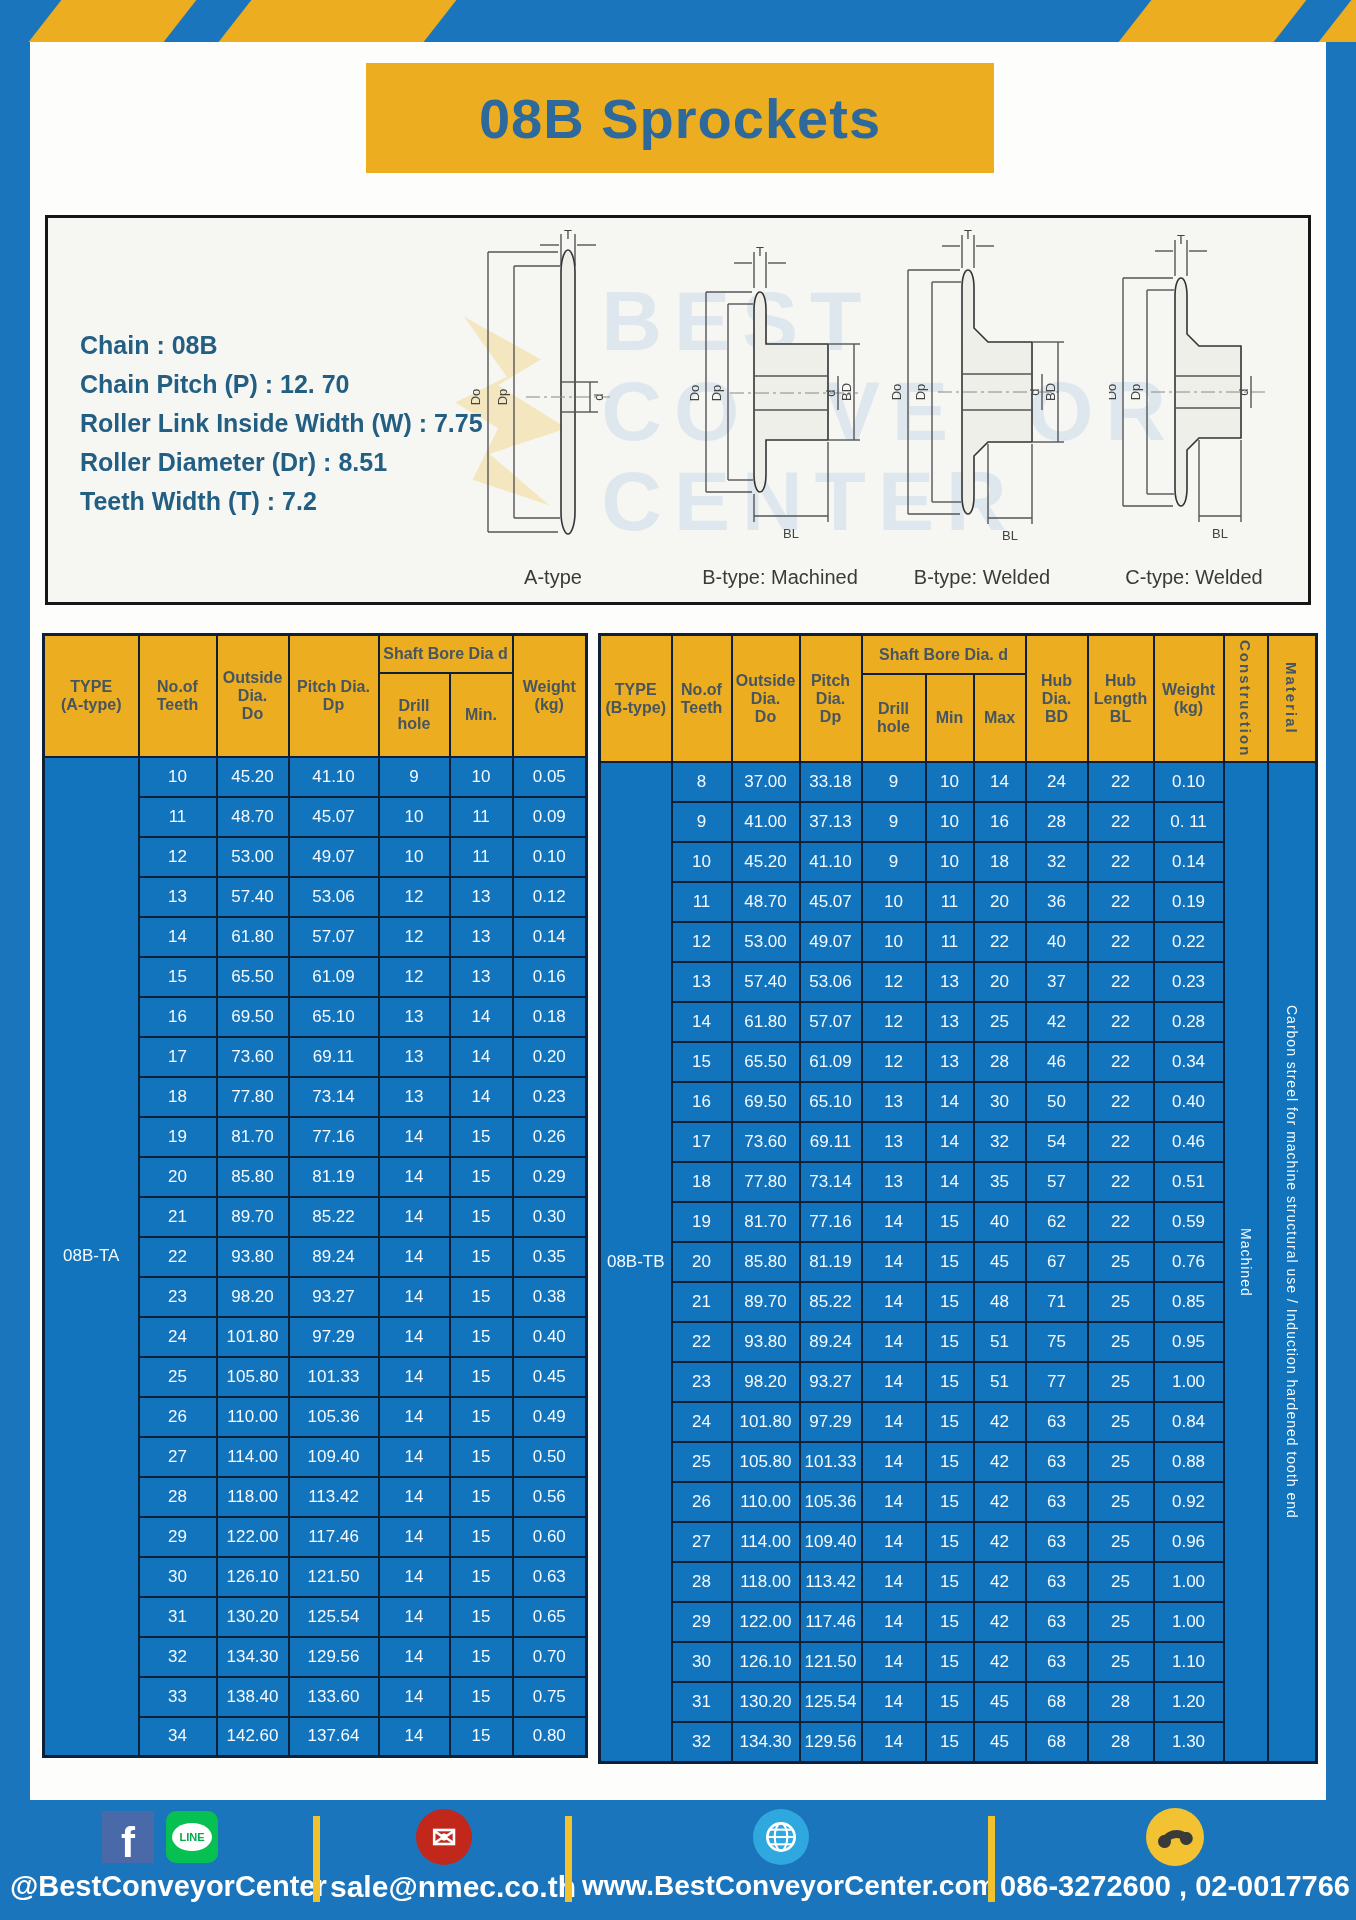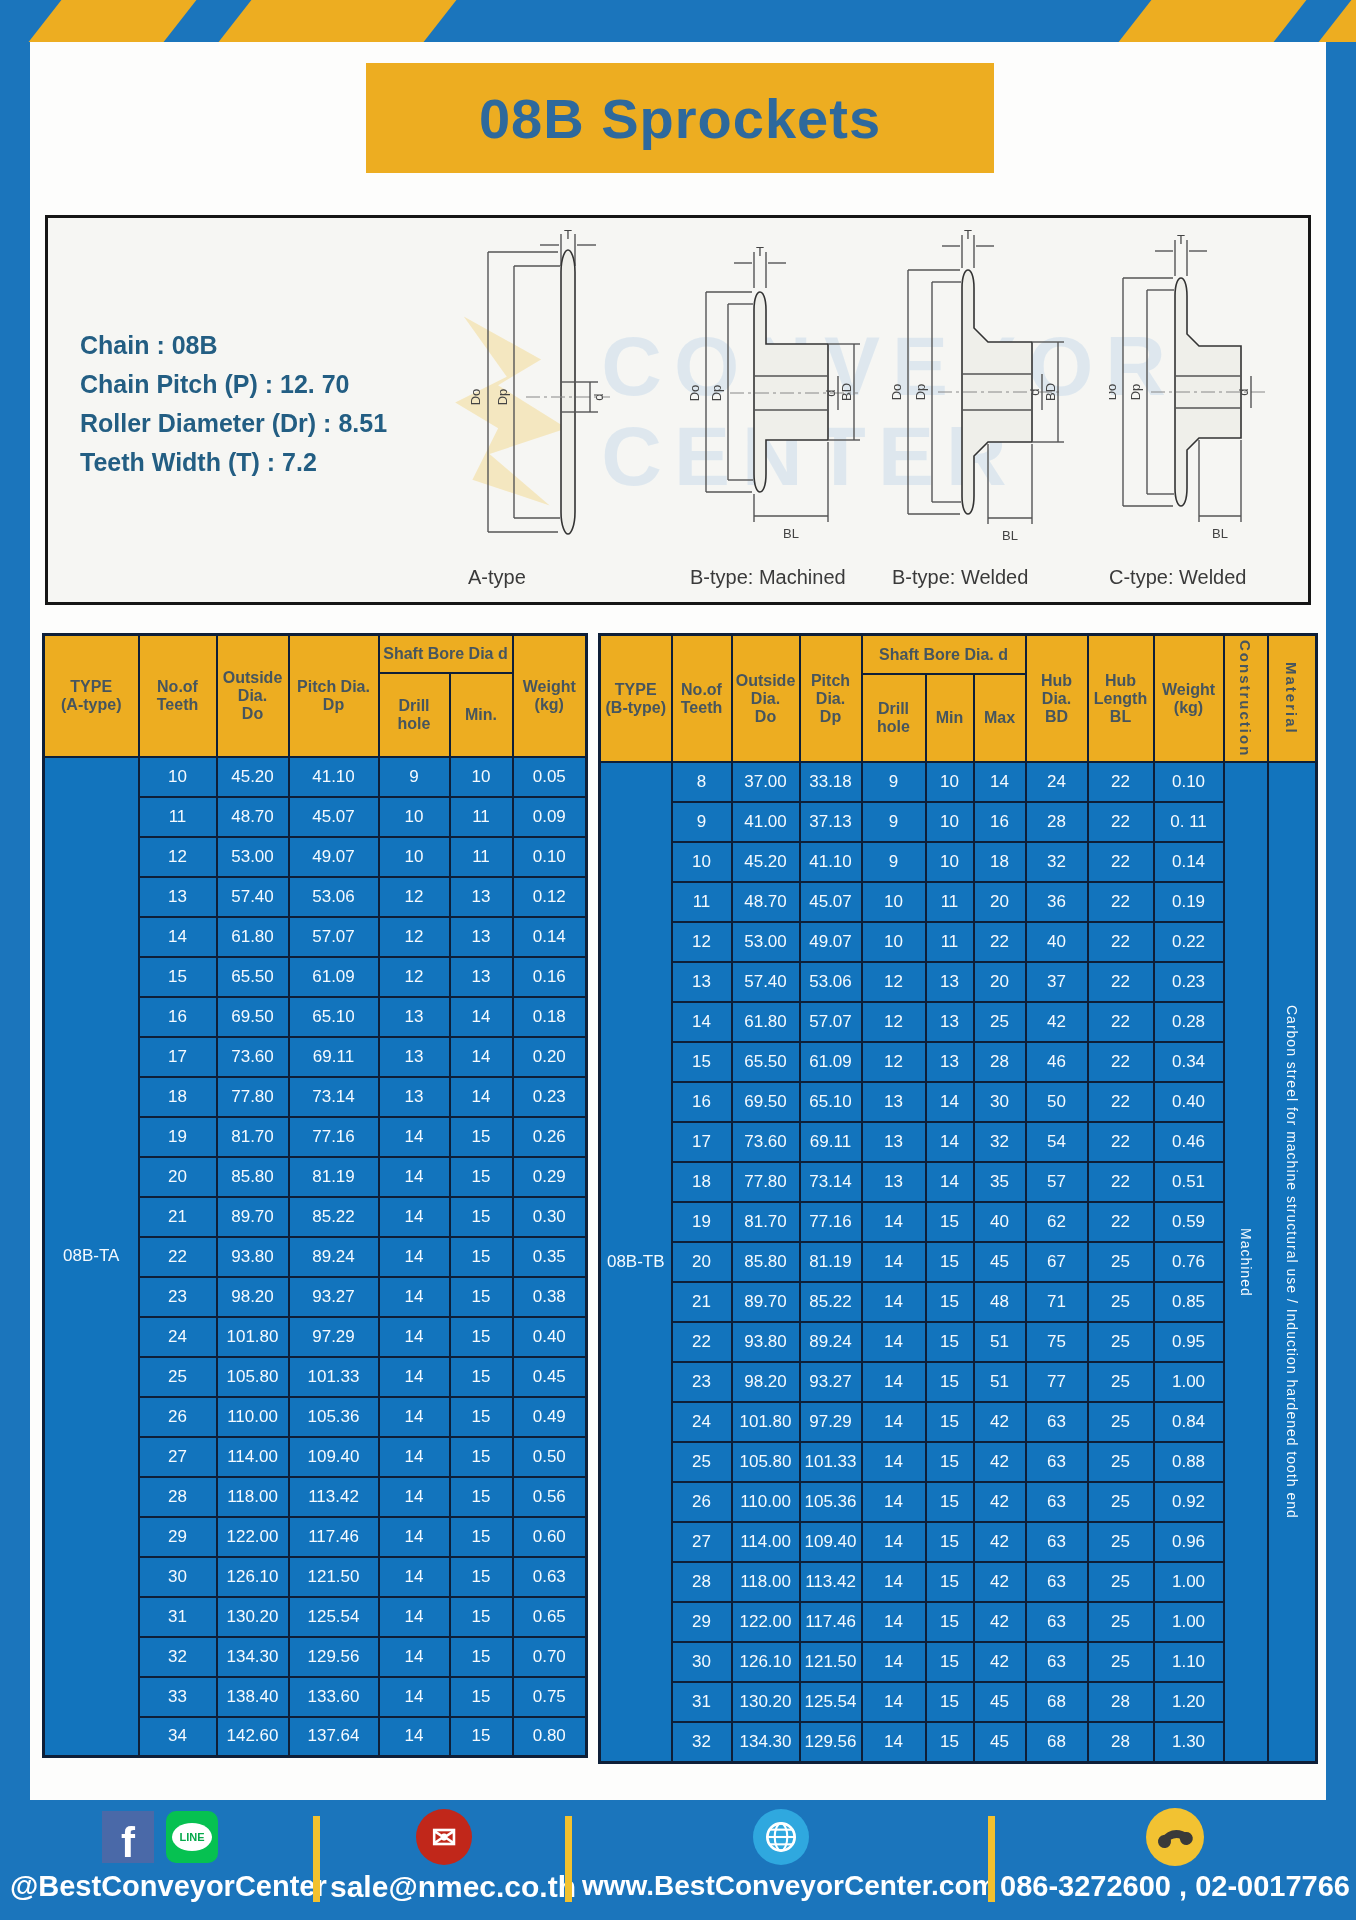--- a/index.html
+++ b/index.html
@@ -22,21 +22,21 @@
                  border:3px solid #161616; overflow:hidden; }
   .specs { position:absolute; left:32px; top:108px; z-index:2; }
   .specs div { font-size:25px; font-weight:bold; color:#235E83; line-height:39px; white-space:nowrap; }
 
   .watermark { position:absolute; left:390px; top:28px; width:740px; height:330px; z-index:0; opacity:.5;
                display:flex; align-items:center; pointer-events:none; }
   .wm-text div { font-size:84px; font-weight:bold; color:#C7DAEB; letter-spacing:12px; line-height:90px; }
 
   .diag { position:absolute; top:8px; z-index:1; }
   .diag svg { display:block; }
-  .diag-label { position:absolute; top:340px; width:100%; text-align:left; font-size:20px; color:#3A3A3A; }
+  .diag-label { position:absolute; top:340px; width:100%; text-align:center; font-size:20px; color:#3A3A3A; }
   .dg { stroke:#555; stroke-width:1.4; fill:none; }
   .dgp { stroke:#333; stroke-width:1.6; fill:#EFEFEA; }
   .dgc { stroke:#888; stroke-width:1; stroke-dasharray:14 4 3 4; }
   .dgt { font-size:13px; fill:#444; font-family:"Liberation Sans",sans-serif; }
 
   
   .data-table { position:absolute; border-collapse:collapse; table-layout:fixed; border:3px solid #0E1F38; }
   .data-table th { background:#EDAD21; color:#46555E; font-weight:bold; font-size:16px;
                    border:2px solid #0E1F38; white-space:pre-line; text-align:center; vertical-align:middle; padding:2px 1px; }
   .data-table td { background:#1274BD; color:#F4FAFF; font-size:17px; border:2px solid #0E1F38;
@@ -83,28 +83,30 @@
       <h1>08B Sprockets</h1>
     </div>
 
     <div class="diagram-box">
 
       <div class="watermark">
         <svg width="190" height="300" viewBox="0 0 190 300">
           <path d="M30 40 L120 90 L70 120 L150 170 L60 200 L130 260 L40 230 L70 170 L20 140 L80 110 Z" fill="#F3D98F" stroke="none"></path>
         </svg>
         <div class="wm-text">
+          <div>BEST</div>
           <div>CONVEYOR</div>
           <div>CENTER</div>
         </div>
       </div>
 
       <div class="specs">
         <div>Chain : 08B</div>
         <div>Chain Pitch (P) : 12. 70</div>
+        <div>Roller Link Inside Width (W) : 7.75</div>
         <div>Roller Diameter (Dr) : 8.51</div>
         <div>Teeth Width (T) : 7.2</div>
       </div>
 
       <div class="diag" style="left:420px;width:170px;">
         <svg width="170" height="332" viewBox="0 0 170 332">
           <text class="dgt" x="100" y="13" text-anchor="middle">T</text>
           <line class="dg" x1="72" y1="19" x2="91" y2="19"></line>
             <line class="dg" x1="109" y1="19" x2="128" y2="19"></line>
           <line class="dg" x1="93" y1="8" x2="93" y2="40"></line>

